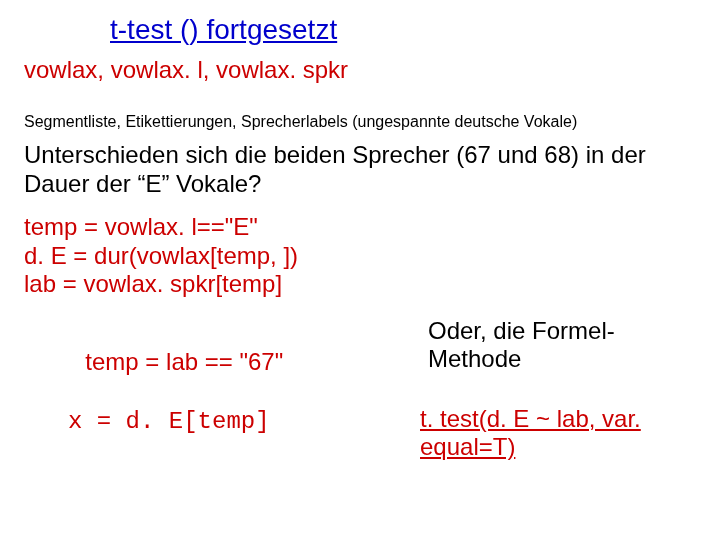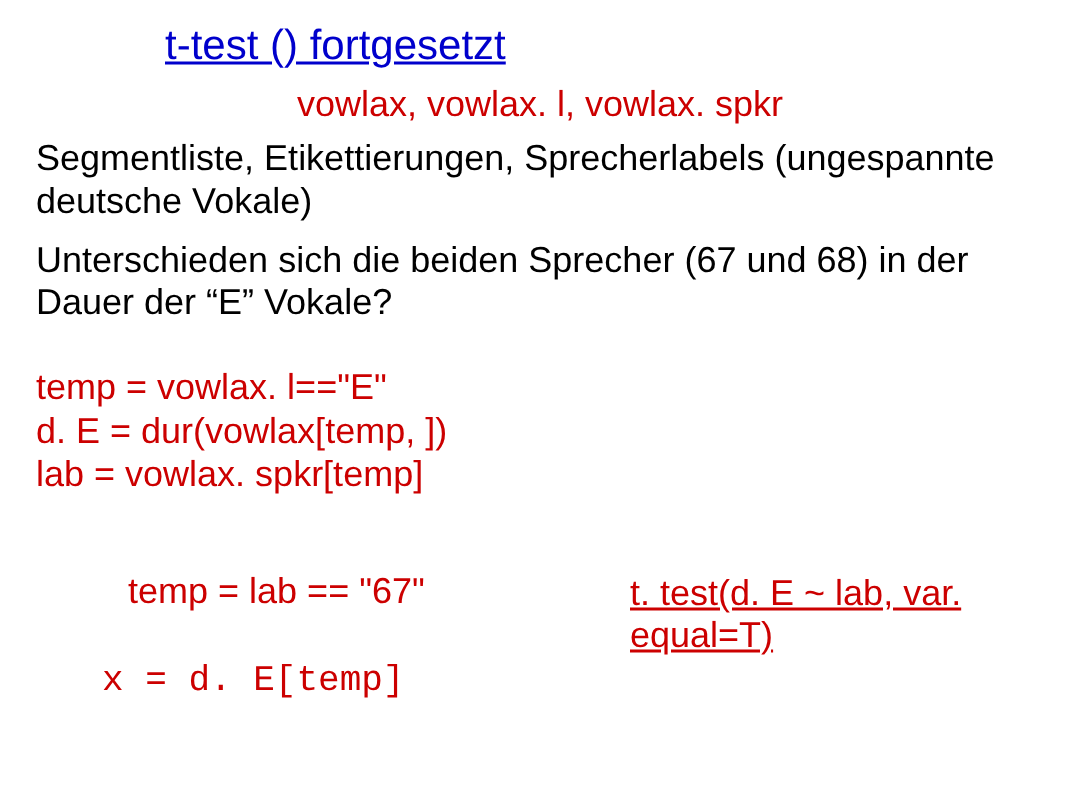--- a/index.html
+++ b/index.html
@@ -21,32 +21,31 @@
   .title {
     color: #0000cc;
     font-size: 28px;
     font-weight: 400;
     text-decoration: underline;
     margin: 0 0 10px 86px;
   }
   .variables {
     color: #cc0000;
     font-size: 24px;
-    margin: 6px 0 8px 0;
-    text-align: center;
+    margin: 6px 0 28px 0;
   }
   .desc {
-    font-size: 24px;
+    font-size: 16px;
     line-height: 1.2;
     margin: 8px 0 10px 0;
   }
   .question {
     font-size: 24px;
     line-height: 1.2;
-    margin: 6px 0 28px 0;
+    margin: 6px 0 14px 0;
   }
   .code-red {
     color: #cc0000;
     font-size: 24px;
     line-height: 1.2;
     margin: 6px 0 18px 0;
     white-space: pre-line;
   }
   .cols {
     display: flex;
@@ -102,17 +101,18 @@
   <div class="cols">
     <div class="col-left">
       <div class="code-block">
         <span>temp = lab == "67"</span>
         <span class="indent">x = d. E[temp]</span>
         
         
       </div>
     </div>
     <div class="col-right">
+      <div class="method-heading">Oder, die Formel-Methode</div>
       <div class="formula-line">t. test(d. E ~ lab, var. equal=T)</div>
     </div>
   </div>
 
 </div>
 
 </body></html>

